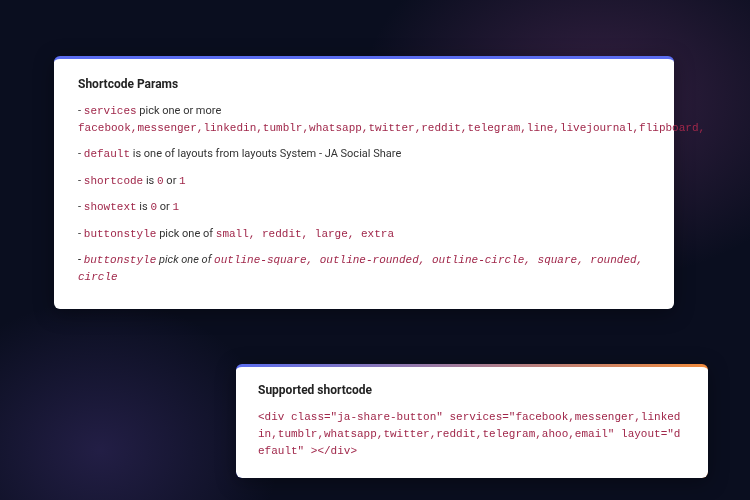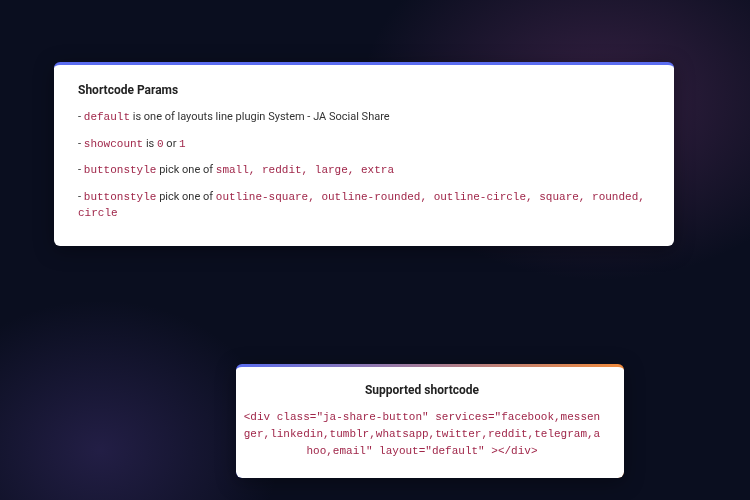--- a/index.html
+++ b/index.html
@@ -11,49 +11,48 @@
     font-family: -apple-system, BlinkMacSystemFont, "Segoe UI", Roboto, Arial, sans-serif;
     position: relative;
   }
   .card {
     position: absolute;
     background: #fff;
     border-radius: 6px;
     box-shadow: 0 4px 20px rgba(0,0,0,0.35);
   }
   .card1 {
-    left: 54px; top: 62px; width: 620px;
+    left: 54px; top: 56px; width: 620px;
     border-top: 3px solid #5b6df0;
     padding: 18px 24px 20px 24px;
   }
   .card2 {
-    left: 236px; top: 364px; width: 388px;
-    padding: 16px 22px 18px 6px;
+    left: 236px; top: 364px; width: 472px;
+    padding: 16px 22px 18px 22px;
     border-top: 3px solid transparent;
     background:
       linear-gradient(#fff,#fff) padding-box,
       linear-gradient(90deg,#5b6df0,#f08a3c) border-box;
     border-top-width: 3px;
     border-top-style: solid;
-    text-align: center;
   }
   .heading {
     font-size: 12px;
     font-weight: 700;
     color: #222;
     margin-bottom: 12px;
   }
   .param-line {
     font-size: 11px;
     line-height: 1.5;
     color: #333;
     margin-bottom: 10px;
     font-family: inherit;
   }
-  .param-line:last-child { margin-bottom: 4px; }
+  .param-line:last-child { margin-bottom: 4px; font-style: italic; }
   .code {
     font-family: "SFMono-Regular", Consolas, "Liberation Mono", Menlo, monospace;
     color: #a0274a;
     font-size: 11px;
   }
   .plain {
     color: #333;
   }
   .codeblock {
     font-family: "SFMono-Regular", Consolas, "Liberation Mono", Menlo, monospace;
@@ -64,29 +63,36 @@
     word-break: break-all;
   }
   .dash { color:#333; }
 </style>
 </head>
 <body>
 
 <div class="card card1">
   <div class="heading">Shortcode Params</div>
 
-
   <div class="param-line">
-    <span class="dash">- </span><span class="code">default</span><span class="plain"> is one of layouts line plugin System - JA Social Share</span>
+    <span class="dash">- </span><span class="code">services</span><span class="plain"> pick one or more</span><br>
+    <span class="code">facebook,messenger,linkedin,tumblr,whatsapp,twitter,reddit,telegram,line,livejournal,flipboard,</span>
   </div>
 
   <div class="param-line">
-    <span class="dash">- </span><span class="code">showcount</span><span class="plain"> is </span><span class="code">0</span><span class="plain"> or </span><span class="code">1</span>
+    <span class="dash">- </span><span class="code">default</span><span class="plain"> is one of layouts from layouts System - JA Social Share</span>
   </div>
 
+  <div class="param-line">
+    <span class="dash">- </span><span class="code">shortcode</span><span class="plain"> is </span><span class="code">0</span><span class="plain"> or </span><span class="code">1</span>
+  </div>
+
+  <div class="param-line">
+    <span class="dash">- </span><span class="code">showtext</span><span class="plain"> is </span><span class="code">0</span><span class="plain"> or </span><span class="code">1</span>
+  </div>
 
   <div class="param-line">
     <span class="dash">- </span><span class="code">buttonstyle</span><span class="plain"> pick one of </span><span class="code">small, reddit, large, extra</span>
   </div>
 
   <div class="param-line">
     <span class="dash">- </span><span class="code">buttonstyle</span><span class="plain"> pick one of </span><span class="code">outline-square, outline-rounded, outline-circle, square, rounded, circle</span>
   </div>
 </div>
 

